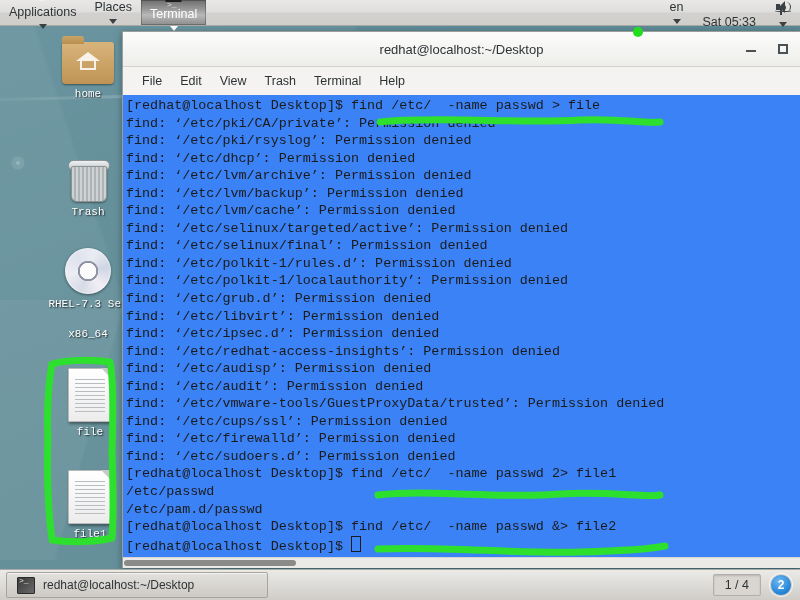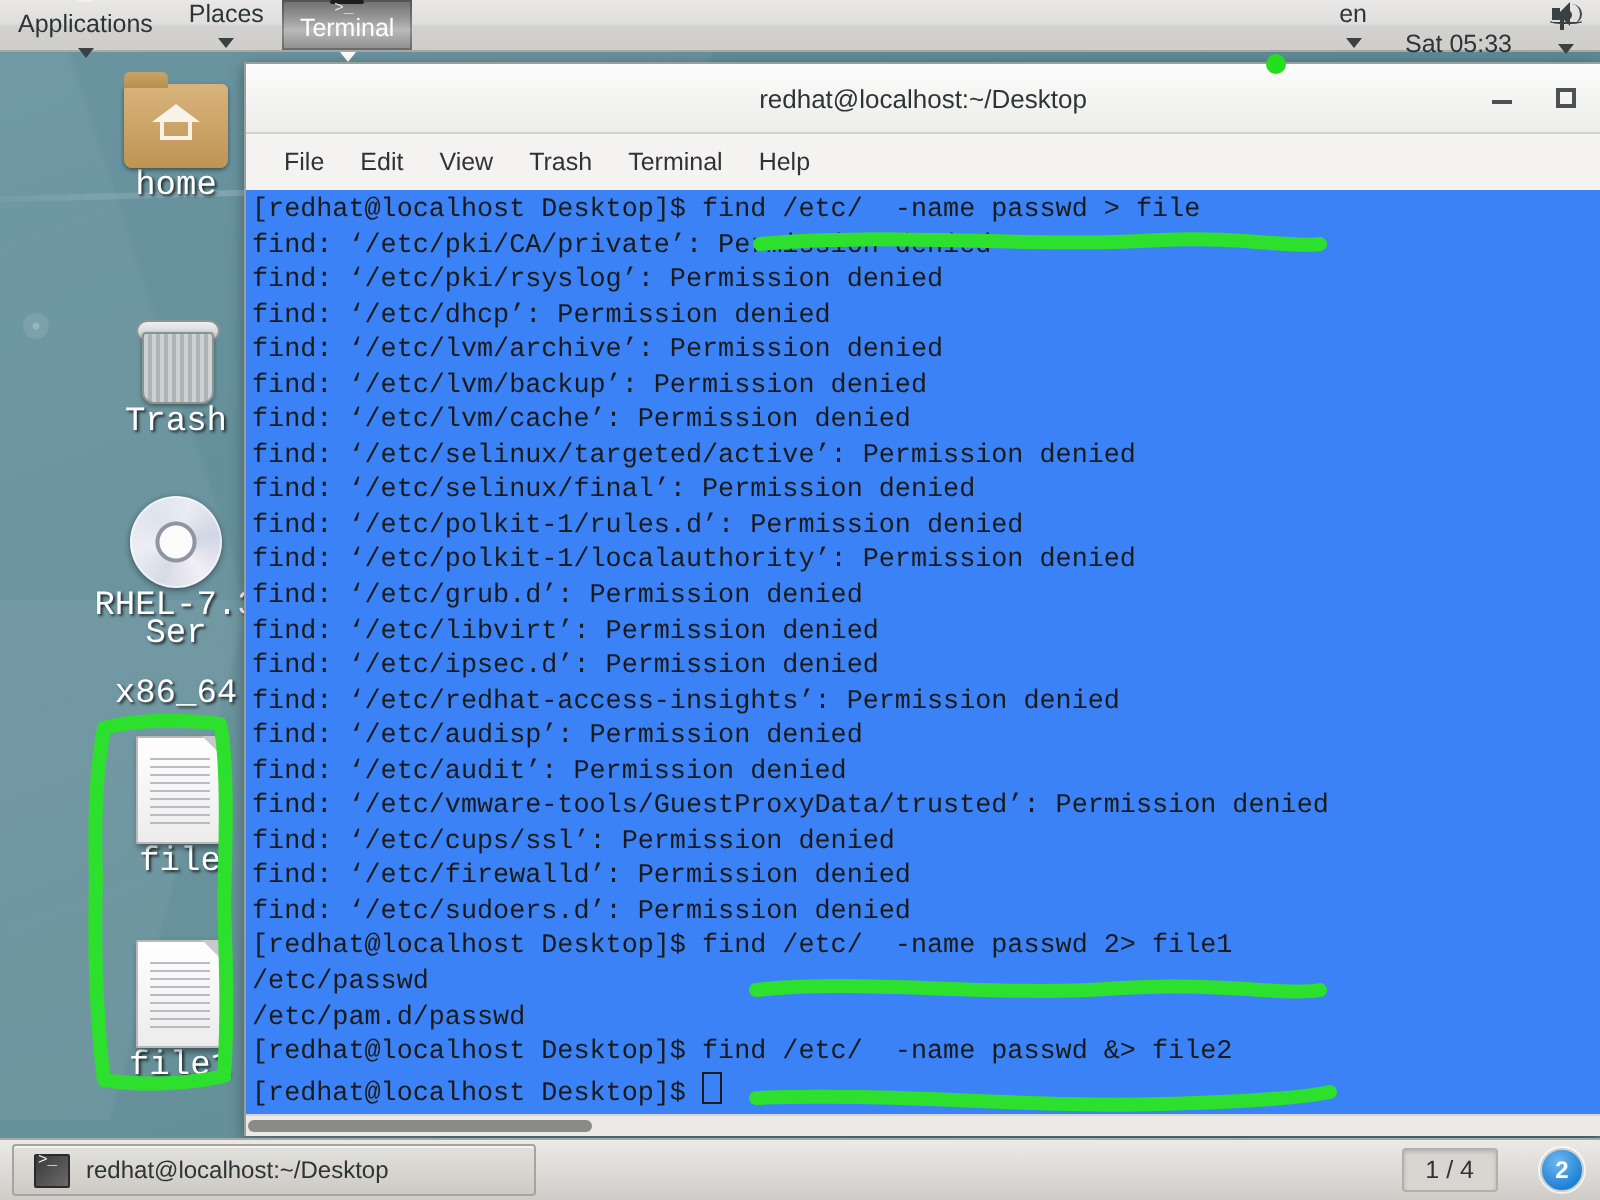--- a/index.html
+++ b/index.html
@@ -68,21 +68,21 @@
     content:"";position:absolute;left:3px;top:-3px;border-top:6px solid transparent;border-bottom:6px solid transparent;border-right:6px solid #3b4042;
   }
   .spk u{position:absolute;left:10px;top:2px;width:5px;height:10px;border-right:1.5px solid #3b4042;border-radius:0 8px 8px 0;}
   .spk u:after{content:"";position:absolute;left:-3px;top:2.5px;width:3px;height:5px;border-right:1.5px solid #3b4042;border-radius:0 6px 6px 0;}
   .pwr{width:14px;height:14px;border:1.7px solid #3b4042;border-radius:50%;position:relative;border-top-color:transparent;}
   .pwr:after{content:"";position:absolute;left:4.2px;top:-3px;width:1.7px;height:7px;background:#3b4042;}
 
   
   .dicon{position:absolute;width:96px;text-align:center;cursor:default;}
   .dicon .lbl{
-    color:#fff;font-size:17px;font-family:"Liberation Mono",monospace;
+    color:#fff;font-size:11px;font-family:"Liberation Mono",monospace;
     text-shadow:1px 1px 1.5px rgba(0,0,0,.75);line-height:14px;margin-top:3px;
   }
   .folder{
     width:52px;height:42px;margin:0 auto;position:relative;
     background:linear-gradient(180deg,#d8b47c,#bf9453);
     border-radius:3px 3px 4px 4px;box-shadow:0 1px 2px rgba(0,0,0,.45);
   }
   .folder:before{
     content:"";position:absolute;left:0;top:-6px;width:22px;height:8px;border-radius:3px 3px 0 0;
     background:linear-gradient(180deg,#c9a367,#b88f4f);
@@ -180,21 +180,21 @@
     background:linear-gradient(180deg,#e3e1dd,#cdcac5);
     border:1px solid #a6a49f;border-radius:2px;
     font-size:12px;color:#2e3436;min-width:240px;
     box-shadow:inset 0 1px 0 rgba(255,255,255,.6);
   }
   .term-ico-sm{
     width:16px;height:15px;background:linear-gradient(135deg,#3a3a3a,#6a6a6a);
     border:1px solid #2a2a2a;border-radius:1px;position:relative;flex:none;
   }
   .term-ico-sm:after{content:">_";position:absolute;left:1px;top:-2px;font-size:8px;color:#efefef;font-family:"Liberation Mono",monospace;}
-  #taskbar-right{margin-left:auto;display:flex;align-items:center;gap:21px;padding-right:2px;}
+  #taskbar-right{margin-left:auto;display:flex;align-items:center;gap:9px;padding-right:2px;}
   #ws-indicator{
     font-size:12.5px;color:#2e3436;padding:3px 11px;
     background:#d9d6d2;border:1px solid #b3b0ac;border-radius:2px;
     box-shadow:inset 0 1px 2px rgba(0,0,0,.16);
   }
   #notif-badge{
     width:20px;height:20px;border-radius:50%;
     background:radial-gradient(circle at 40% 30%,#6fb7ef,#1b7fd4 75%);
     border:1px solid #cfcdc9;color:#fff;font-size:12px;font-weight:bold;
     display:flex;align-items:center;justify-content:center;

